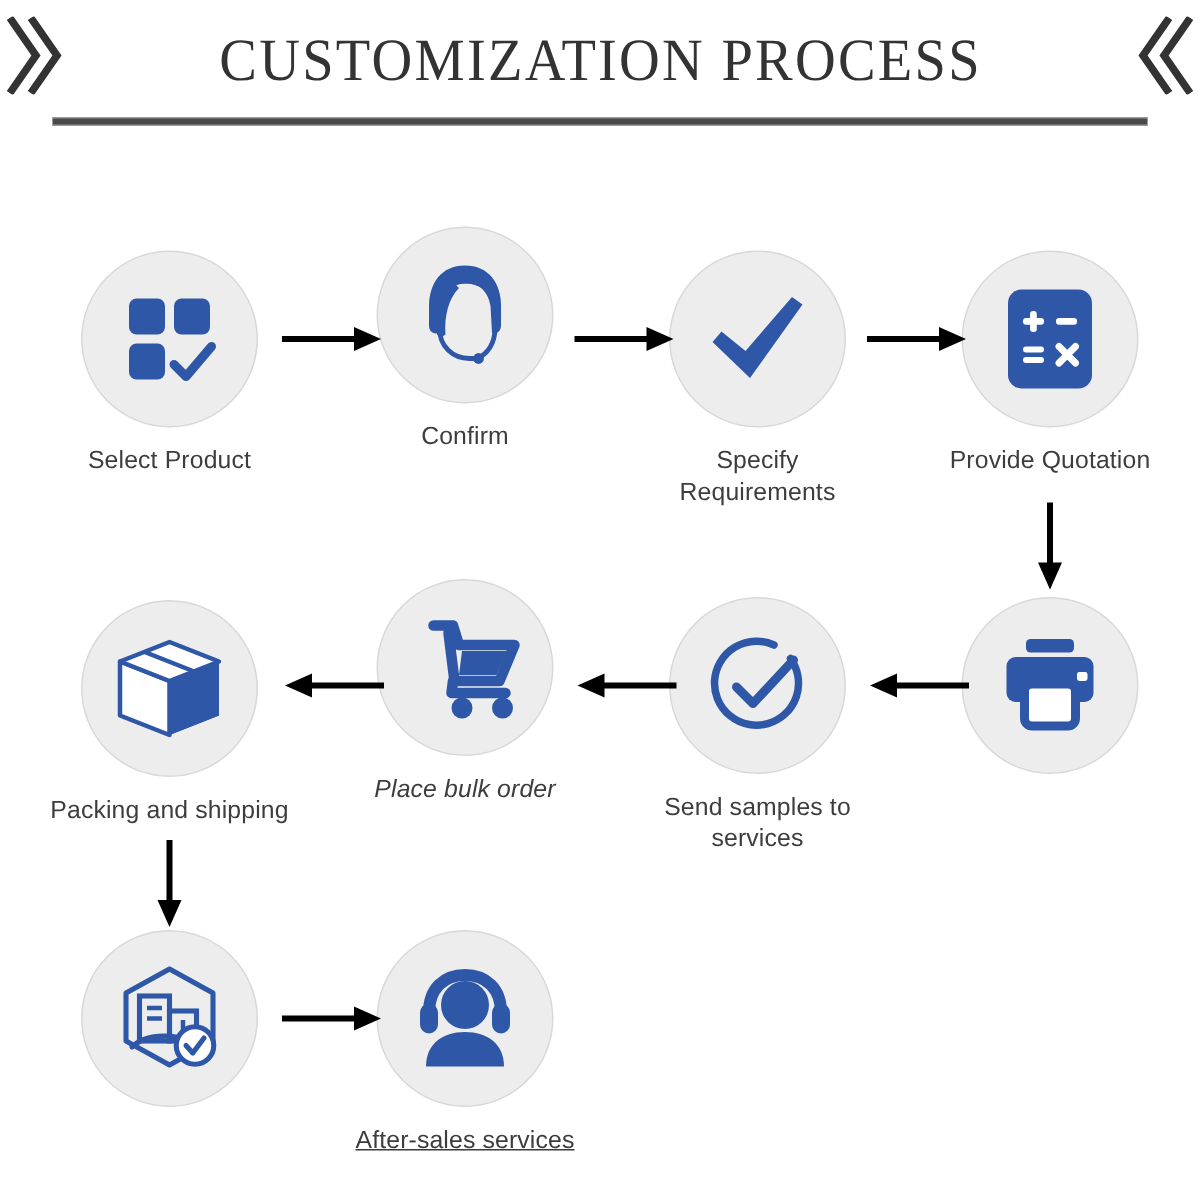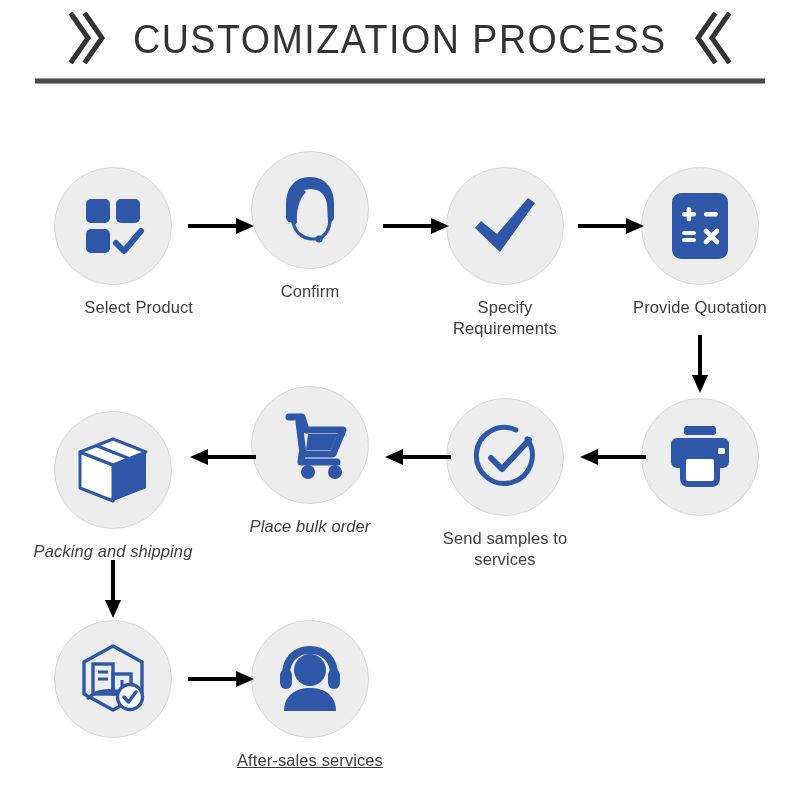--- a/index.html
+++ b/index.html
@@ -18,22 +18,23 @@
 
   
   #title-bar {
     position: absolute;
     left: 0;
     top: 8px;
     width: 800px;
     height: 62px;
     display: flex;
     align-items: center;
-    justify-content: center;
+    justify-content: space-between;
     gap: 10px;
+    font-family: Liberation Serif, serif;
   }
   .chev {
     display: block;
     line-height: 1;
   }
   #page-title {
     font-size: 40px;
     letter-spacing: 1.6px;
     font-weight: 500;
     color: #333333;
@@ -98,21 +99,21 @@
   <span id="page-title">CUSTOMIZATION PROCESS</span>
   <span class="chev">
     <svg width="42" height="52" viewBox="0 0 42 52" aria-hidden="true">
       <path d="M34 3 L18 26 L34 49" fill="none" stroke="#333333" stroke-width="5" stroke-linecap="square"></path>
       <path d="M20 3 L4 26 L20 49" fill="none" stroke="#333333" stroke-width="5" stroke-linecap="square"></path>
     </svg>
   </span>
 </div>
 <div id="title-rule"></div>
 
-<div class="node" style="left:33px; top:167px;text-align:right;">
+<div class="node" style="left:33px; top:167px;">
   <div class="bubble">
     <svg width="70" height="70" viewBox="0 0 70 70">
       <rect x="8" y="8" width="24" height="24" rx="5" fill="#2F57A8"></rect>
       <rect x="38" y="8" width="24" height="24" rx="5" fill="#2F57A8"></rect>
       <rect x="8" y="38" width="24" height="24" rx="5" fill="#2F57A8"></rect>
       <path d="M38 52 L46 60 L63 40" fill="none" stroke="#2F57A8" stroke-width="6" stroke-linecap="round" stroke-linejoin="round"></path>
     </svg>
   </div>
   <div class="node-label">Select Product</div>
 </div>
@@ -174,21 +175,21 @@
     </svg>
 </div>
 
 <div class="arrow-v" style="left:688px; top:333px;">
   <svg width="24" height="62" viewBox="0 0 24 62">
       <path d="M12 2 L12 44" stroke="#000" stroke-width="4"></path>
       <path d="M4 42 L12 60 L20 42 Z" fill="#000"></path>
     </svg>
 </div>
 
-<div class="node" style="left:33px; top:411px;font-style:italic;">
+<div class="node" style="left:33px; top:400px;">
   <div class="bubble">
     <svg width="74" height="70" viewBox="0 0 74 70">
       <path d="M37 4 L70 17 L70 53 L37 66 L4 53 L4 17 Z" fill="#2F57A8"></path>
       <path d="M4 17 L37 30 L37 66 L4 53 Z" fill="#ffffff" stroke="#2F57A8" stroke-width="3" stroke-linejoin="round"></path>
       <path d="M37 30 L70 17 L70 53 L37 66 Z" fill="#2F57A8"></path>
       <path d="M4 17 L37 4 L70 17 L37 30 Z" fill="#ffffff" stroke="#2F57A8" stroke-width="3" stroke-linejoin="round"></path>
       <path d="M20 10.5 L53 23.5" stroke="#2F57A8" stroke-width="3"></path>
     </svg>
   </div>
   <div class="node-label">Packing and shipping</div>

